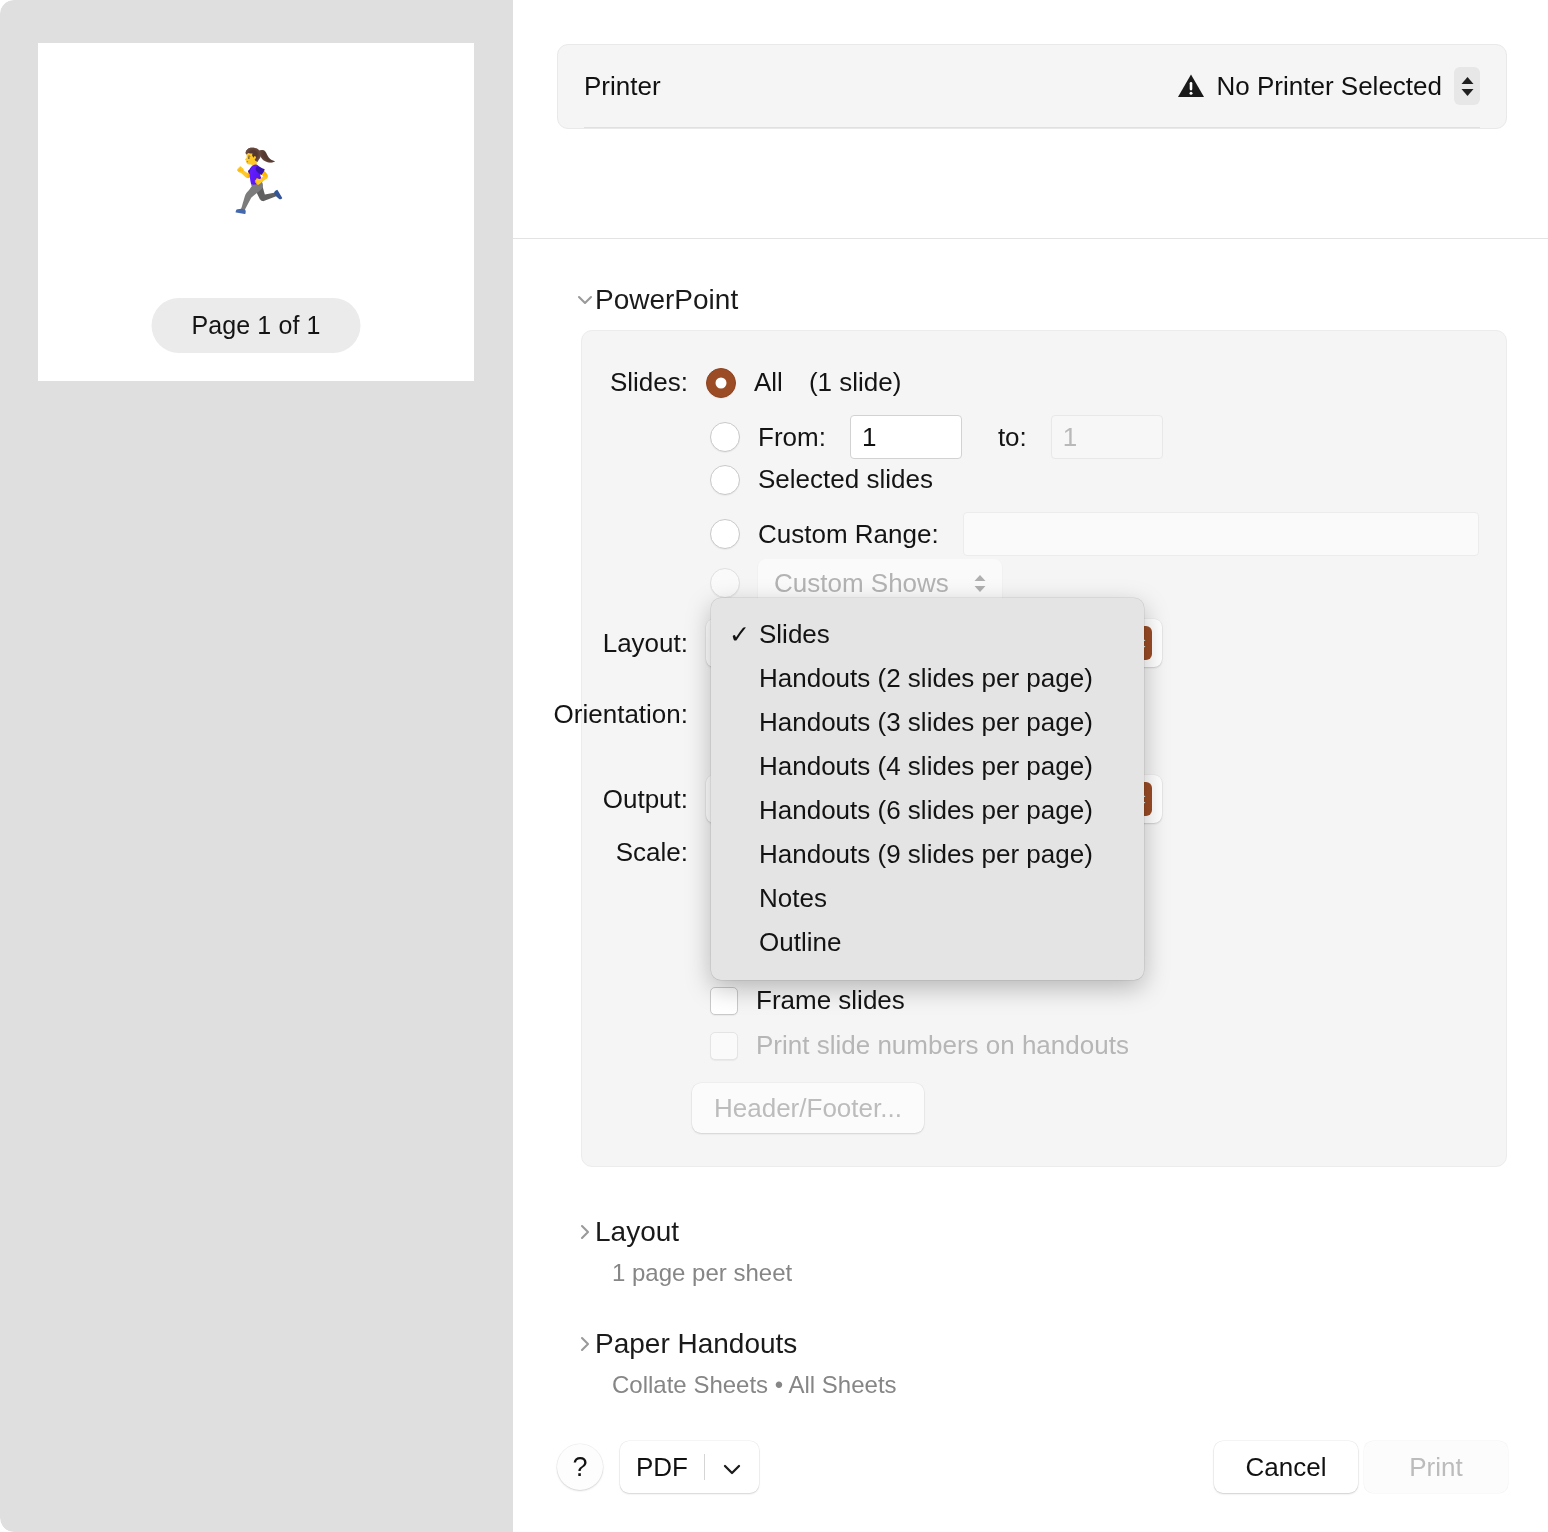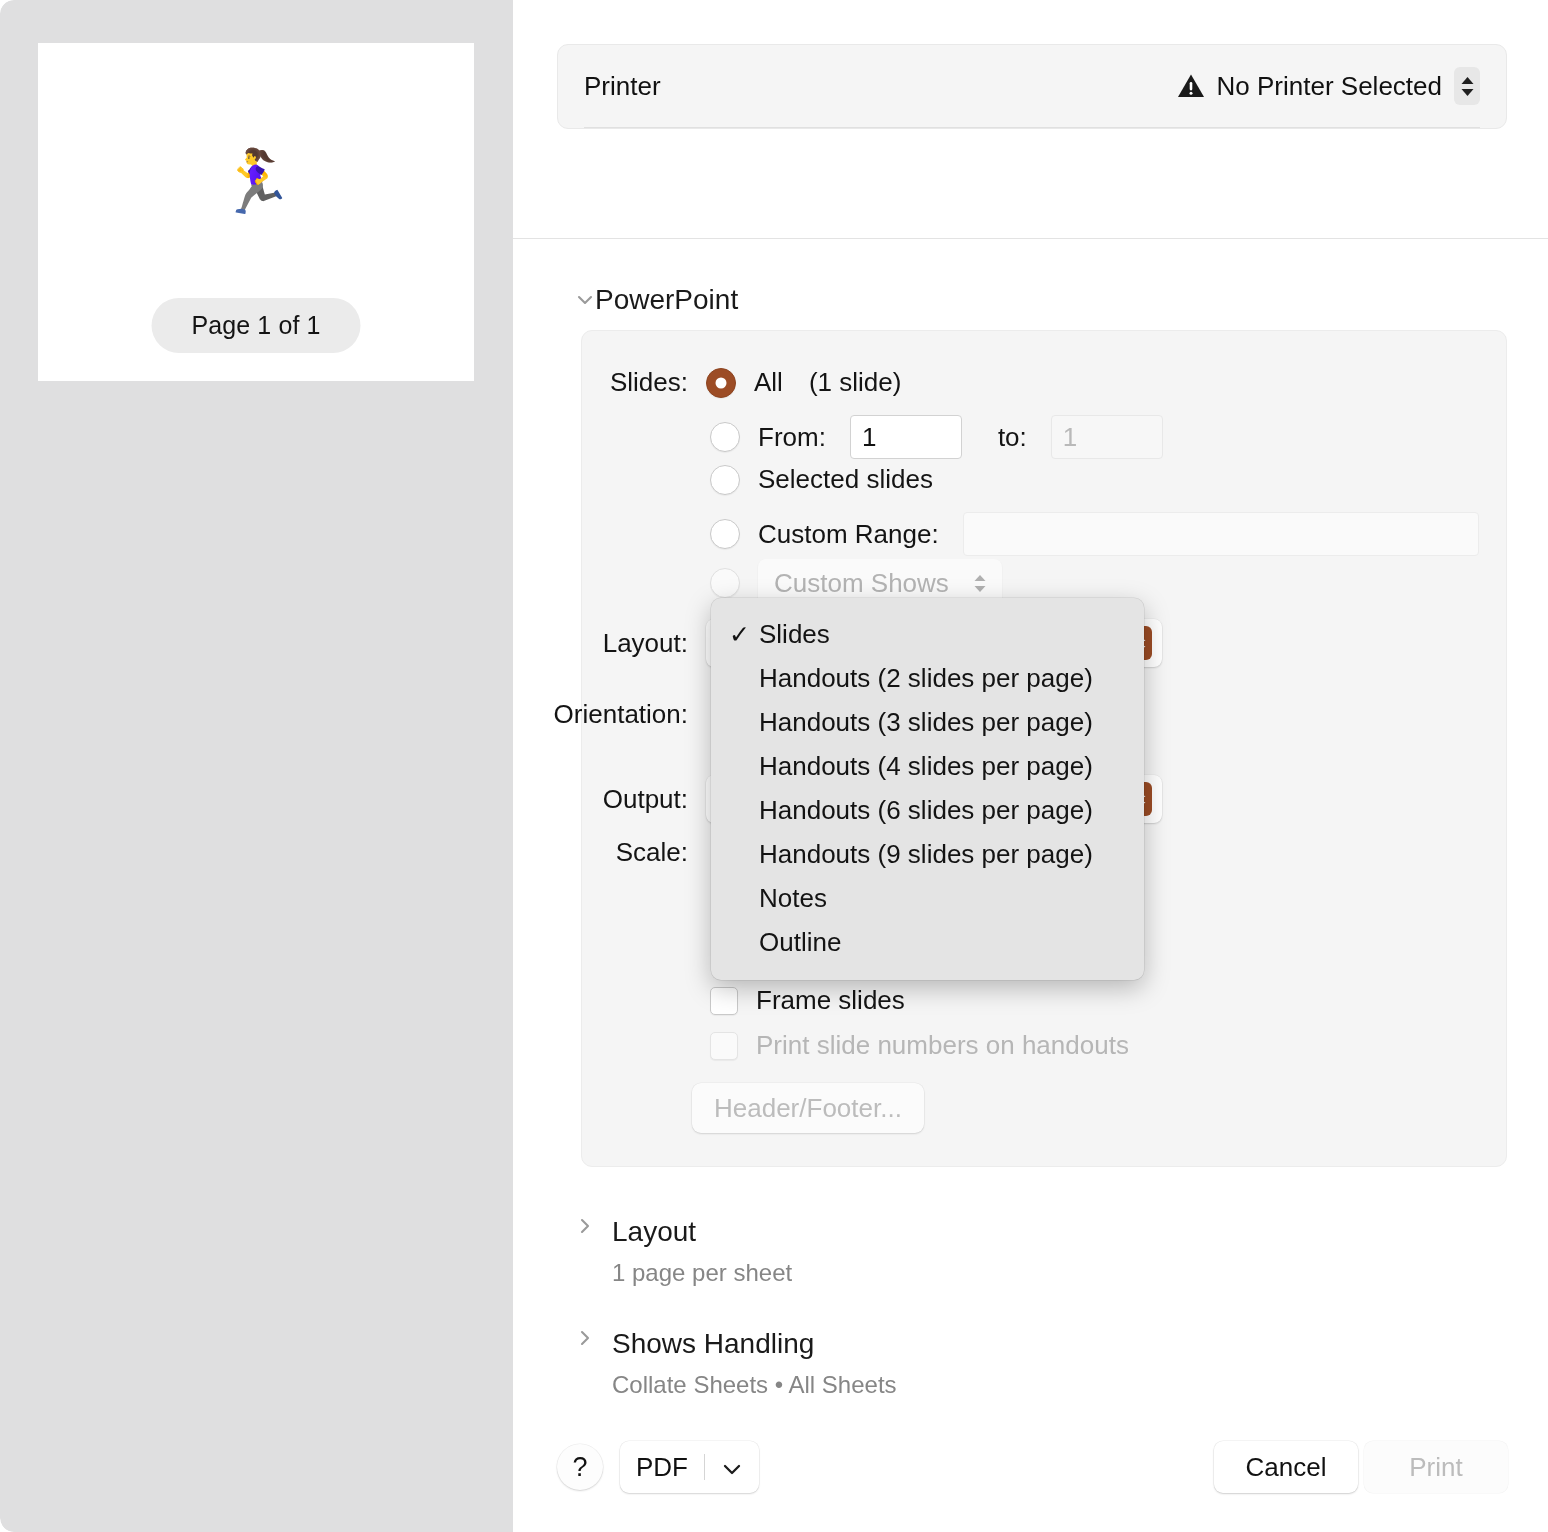--- a/index.html
+++ b/index.html
@@ -259,22 +259,22 @@
     color: #111;
     box-shadow: 0 1px 2px rgba(0,0,0,.12), 0 0 0 .5px rgba(0,0,0,.05);
     white-space: nowrap;
   }
   .plain-btn.dim { color: #bcbcbc; }
 
   
   .collapsed-section { position: absolute; left: 62px; }
   .collapsed-head {
     display: flex;
-    align-items: flex-start;
-    gap: 17px;
+    align-items: center;
+    gap: 0;
   }
   .collapsed-head .sect-title { font-size: 28px; color: #1a1a1a; }
   .collapsed-sub {
     margin-left: 37px;
     margin-top: 11px;
     font-size: 24px;
     color: #868686;
     white-space: nowrap;
   }
 
@@ -515,21 +515,21 @@
       <div class="collapsed-sub">1 page per sheet</div>
     </div>
 
     <div class="collapsed-section" style="top:1328px;">
       <div class="collapsed-head">
         <span class="disclosure">
           <svg width="20" height="20" viewBox="0 0 20 20">
               <path d="M7 4 L13 10 L7 16" stroke="#9a9a9a" stroke-width="2.1" fill="none" stroke-linecap="round" stroke-linejoin="round"></path>
             </svg>
         </span>
-        <span class="sect-title">Shows Handling</span>
+        <span class="sect-title">Paper Handouts</span>
       </div>
       <div class="collapsed-sub">Collate Sheets • All Sheets</div>
     </div>
 
     <div id="bottom-bar">
       <div id="help-btn">?</div>
       <div id="pdf-btn">
         <span>PDF</span>
         <span class="vrule"></span>
         <span>

